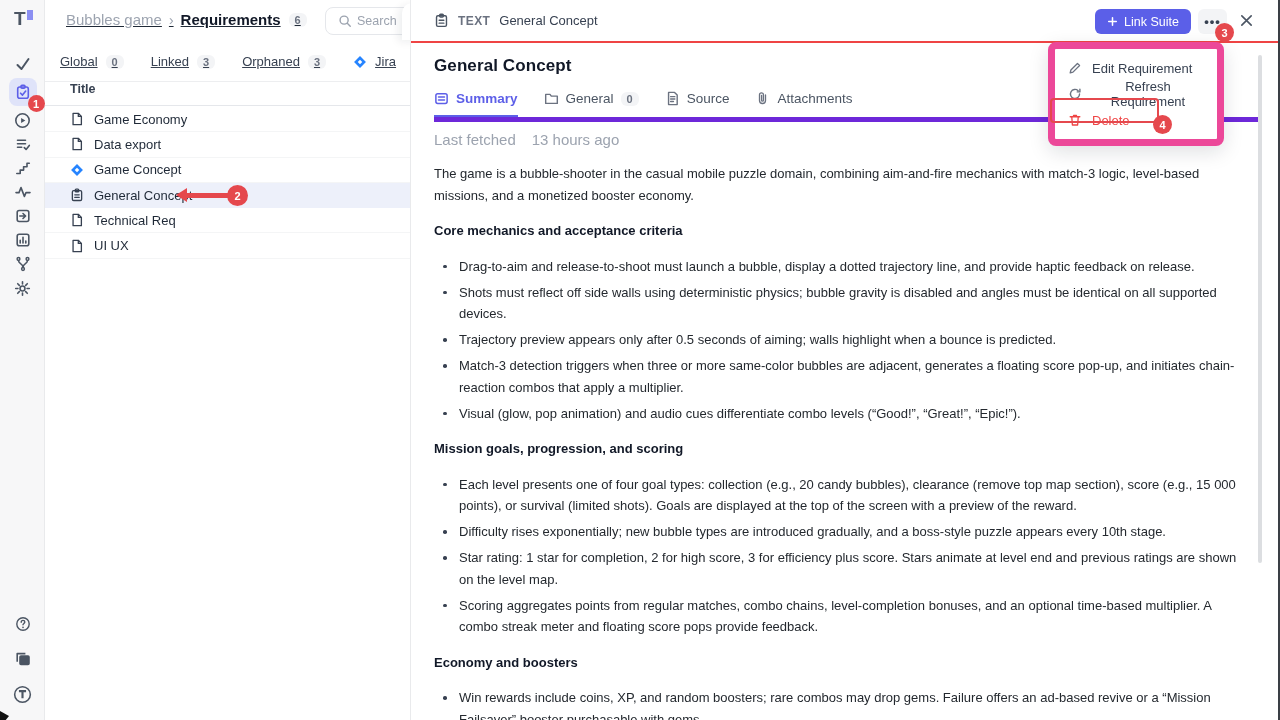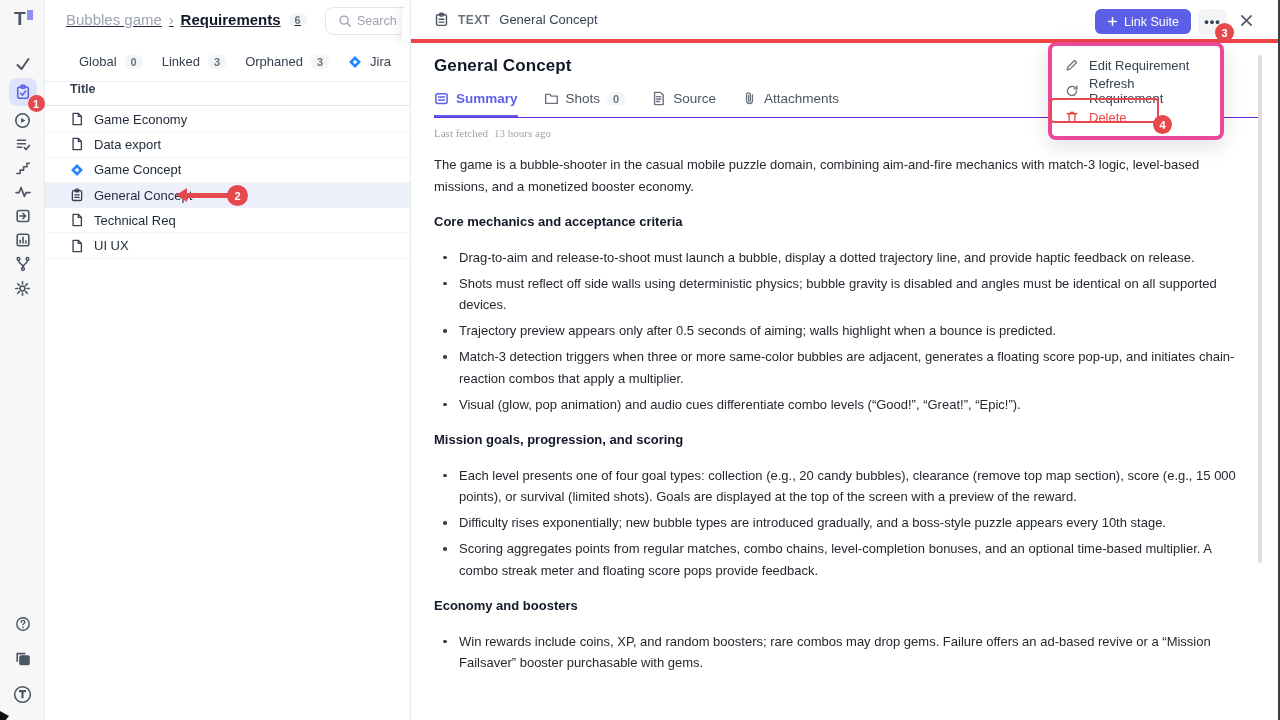--- a/index.html
+++ b/index.html
@@ -25,55 +25,55 @@
   .breadcrumb { position:absolute; left:21px; top:11px; display:flex; align-items:center; font-size:15px; white-space:nowrap;text-decoration:underline; }
   .bc-project { color:#9ca3af; }
   .bc-sep { color:#9ca3af; margin:0 7px; font-size:14px; }
   .bc-section { color:#111827; font-weight:700; }
   .pill { background:#f3f4f6; color:#6b7280; font-size:11px; font-weight:600; border-radius:6px; padding:1px 6px; }
   .bc-count { margin-left:8px; }
   .searchbox { position:absolute; left:280px; top:7px; width:96px; height:28px; border:1px solid #e5e7eb; border-radius:8px; background:#fff; display:flex; align-items:center; padding-left:12px; gap:5px; color:#9ca3af; }
   .searchbox input { border:0; outline:none; width:50px; font-size:12.5px; color:#374151; font-family:"Liberation Sans",sans-serif; background:transparent; }
   .searchbox input::placeholder { color:#9ca3af; }
   .search-clear-card { position:absolute; left:357px; top:3px; width:54px; height:37px; background:#fff; border-radius:10px 0 0 0; box-shadow:-4px 2px 8px rgba(17,24,39,.07); display:flex; align-items:center; justify-content:center; color:#374151; }
-  .filters { position:absolute; left:34px; top:54px; display:flex; align-items:center; gap:19px; font-size:13px; color:#374151; white-space:nowrap; }
+  .filters { position:absolute; left:15px; top:54px; display:flex; align-items:center; gap:27px; font-size:13px; color:#374151; white-space:nowrap;text-decoration:underline; }
   .filter { display:flex; align-items:center; gap:8px; }
   .filter .pill { font-size:11px; }
   .table-head { position:absolute; left:0; top:81px; width:365px; height:25px; border-top:1px solid #edeef0; border-bottom:1px solid #e5e7eb; display:flex; padding-left:25px; font-size:12.5px; font-weight:700; color:#374151; }
   .rows { position:absolute; left:0; top:107px; width:365px; }
   .row { height:25.3px; display:flex; align-items:center; padding-left:25px; gap:10px; font-size:13px; font-weight:500; color:#1f2937; border-bottom:1px solid #f4f5f6; }
   .row.selected { background:#edf0fa; border-bottom-color:#edf0fa; }
   .row .ric { display:flex; color:#374151; }
 
   
   .detail { position:absolute; left:410px; top:0; width:870px; height:720px; background:#fff; border-left:1px solid #e9eaec; }
-  .topbar { position:absolute; left:0; top:0; width:870px; height:43px; border-bottom:4px solid #ef4444; display:flex; align-items:center; padding-left:23px; gap:9px; }
+  .topbar { position:absolute; left:0; top:0; width:870px; height:43px; border-bottom:2px solid #ef4444; display:flex; align-items:center; padding-left:23px; gap:9px; }
   .topbar .type { font-size:12px; font-weight:600; letter-spacing:.4px; color:#6b7280; }
   .topbar .tb-title { font-size:13px; color:#374151; }
   .link-suite { position:absolute; right:89px; top:9px; height:25px; background:#5b5fe8; color:#fff; border:0; border-radius:6px; font-size:12.5px; font-weight:500; display:flex; align-items:center; gap:6px; padding:0 12px; font-family:"Liberation Sans",sans-serif; }
   .kebab-btn { position:absolute; right:53px; top:9px; width:29px; height:25px; background:#f3f4f6; border:0; border-radius:6px; color:#374151; font-size:13px; font-weight:700; letter-spacing:1px; line-height:10px; }
   .close-x { position:absolute; right:26px; top:13px; color:#4b5563; display:flex; }
   .content { position:absolute; left:23px; top:43px; width:815px; }
   .doc-title { margin-top:13px; font-size:17px; font-weight:700; color:#111827; letter-spacing:.1px; }
-  .tabs { margin-top:15px; display:flex; align-items:flex-end; gap:26px; border-bottom:1px solid #6d28d9; width:824px; }
+  .tabs { margin-top:15px; display:flex; align-items:flex-end; gap:26px; border-bottom:5px solid #6d28d9; width:824px; }
   .tab { display:flex; align-items:center; gap:7px; font-size:13.5px; color:#4b5563; padding-bottom:9px; border-bottom:2px solid transparent; }
   .tab.active { color:#5d5fe8; font-weight:600; border-bottom-color:#5d5fe8; }
   .tab .pill { font-size:11px; }
-  .fetched { margin-top:9px; font-size:11px; color:#9ca3af; display:flex; gap:6px;font-family:Liberation Serif, serif; }
+  .fetched { margin-top:9px; font-size:15px; color:#9ca3af; display:flex; gap:16px; }
   .doc { margin-top:15px; font-size:13px; line-height:21.5px; color:#24292f; }
   .doc p.intro { margin-bottom:13px; }
   .doc h4 { font-size:13px; font-weight:700; color:#111827; margin:14px 0 14px; }
   .doc ul { list-style:none; }
   .doc li { position:relative; padding-left:25px; margin-bottom:4.5px; }
   .doc li .dot { position:absolute; left:9px; top:9px; width:3.5px; height:3.5px; border-radius:50%; background:#374151; }
   .main-scrollthumb { position:absolute; left:847px; top:55px; width:4px; height:508px; background:#dcdee1; border-radius:2px; }
   .right-edge { position:absolute; right:0; top:0; width:2px; height:720px; background:#3a3f45; }
 
   
-  .menu { position:absolute; left:1048px; top:42px; width:176px; background:#fff; border:4px solid #ec4899; border-radius:8px; box-shadow:0 6px 20px rgba(17,24,39,.13); padding:6px 0; z-index:10; }
+  .menu { position:absolute; left:1048px; top:42px; width:176px; background:#fff; border:7px solid #ec4899; border-radius:8px; box-shadow:0 6px 20px rgba(17,24,39,.13); padding:6px 0; z-index:10;text-align:center; }
   .menu-item { height:26px; display:flex; align-items:center; gap:10px; padding:0 13px; font-size:13px; color:#374151; }
   .menu-item .mic { display:flex; color:#6b7280; }
   .menu-item.danger, .menu-item.danger .mic { color:#ef4444; }
 
   
   .ann-rect { position:absolute; left:1050px; top:98px; width:109px; height:25px; border:2.5px solid #e5484d; border-radius:4px; z-index:11; }
   .badge4 { left:1153px; top:115px; width:19px; height:19px; z-index:12; }
   .badge3 { left:1215px; top:23px; width:19px; height:19px; z-index:12; }
   .badge2 { left:227px; top:185px; width:21px; height:21px; z-index:12; }
   .ann-arrow { position:absolute; left:180px; top:193px; width:57px; height:5px; background:#e5484d; z-index:11; }
@@ -325,21 +325,21 @@
               </svg>
           </span>
           <span>Summary</span>
         </div>
         <div class="tab">
           <span style="display:flex;color:#6b7280">
             <svg width="15" height="15" viewBox="0 0 16 16" fill="none" stroke="currentColor" stroke-width="1.5" stroke-linejoin="round">
                 <path d="M1.8 13.2V3.6h4.6l1.4 1.9h6.4v7.7z"></path>
               </svg>
           </span>
-          <span>Shots</span>
+          <span>General</span>
           <span class="pill">0</span>
         </div>
         <div class="tab">
           <span style="display:flex;color:#6b7280">
             <svg width="15" height="15" viewBox="0 0 16 16" fill="none" stroke="currentColor" stroke-width="1.5" stroke-linecap="round" stroke-linejoin="round">
                 <path d="M3.8 1.5h6.4L13 4.3v10.2H3.8z"></path>
                 <path d="M6 6h4.5M6 8.6h4.5M6 11.2h3"></path>
               </svg>
           </span>
           <span>Source</span>
@@ -368,20 +368,21 @@
           <li><span class="dot"></span><span>Shots must reflect off side walls using deterministic physics; bubble gravity is disabled and angles must be identical on all supported devices.</span></li>
           <li><span class="dot"></span><span>Trajectory preview appears only after 0.5 seconds of aiming; walls highlight when a bounce is predicted.</span></li>
           <li><span class="dot"></span><span>Match-3 detection triggers when three or more same-color bubbles are adjacent, generates a floating score pop-up, and initiates chain-reaction combos that apply a multiplier.</span></li>
           <li><span class="dot"></span><span>Visual (glow, pop animation) and audio cues differentiate combo levels (“Good!”, “Great!”, “Epic!”).</span></li>
         </ul>
 
         <h4>Mission goals, progression, and scoring</h4>
         <ul>
           <li><span class="dot"></span><span>Each level presents one of four goal types: collection (e.g., 20 candy bubbles), clearance (remove top map section), score (e.g., 15 000 points), or survival (limited shots). Goals are displayed at the top of the screen with a preview of the reward.</span></li>
           <li><span class="dot"></span><span>Difficulty rises exponentially; new bubble types are introduced gradually, and a boss-style puzzle appears every 10th stage.</span></li>
+          <li><span class="dot"></span><span>Star rating: 1 star for completion, 2 for high score, 3 for efficiency plus score. Stars animate at level end and previous ratings are shown on the level map.</span></li>
           <li><span class="dot"></span><span>Scoring aggregates points from regular matches, combo chains, level-completion bonuses, and an optional time-based multiplier. A combo streak meter and floating score pops provide feedback.</span></li>
         </ul>
 
         <h4>Economy and boosters</h4>
         <ul>
           <li><span class="dot"></span><span>Win rewards include coins, XP, and random boosters; rare combos may drop gems. Failure offers an ad-based revive or a “Mission Failsaver” booster purchasable with gems.</span></li>
 
         </ul>
 
       </div>

